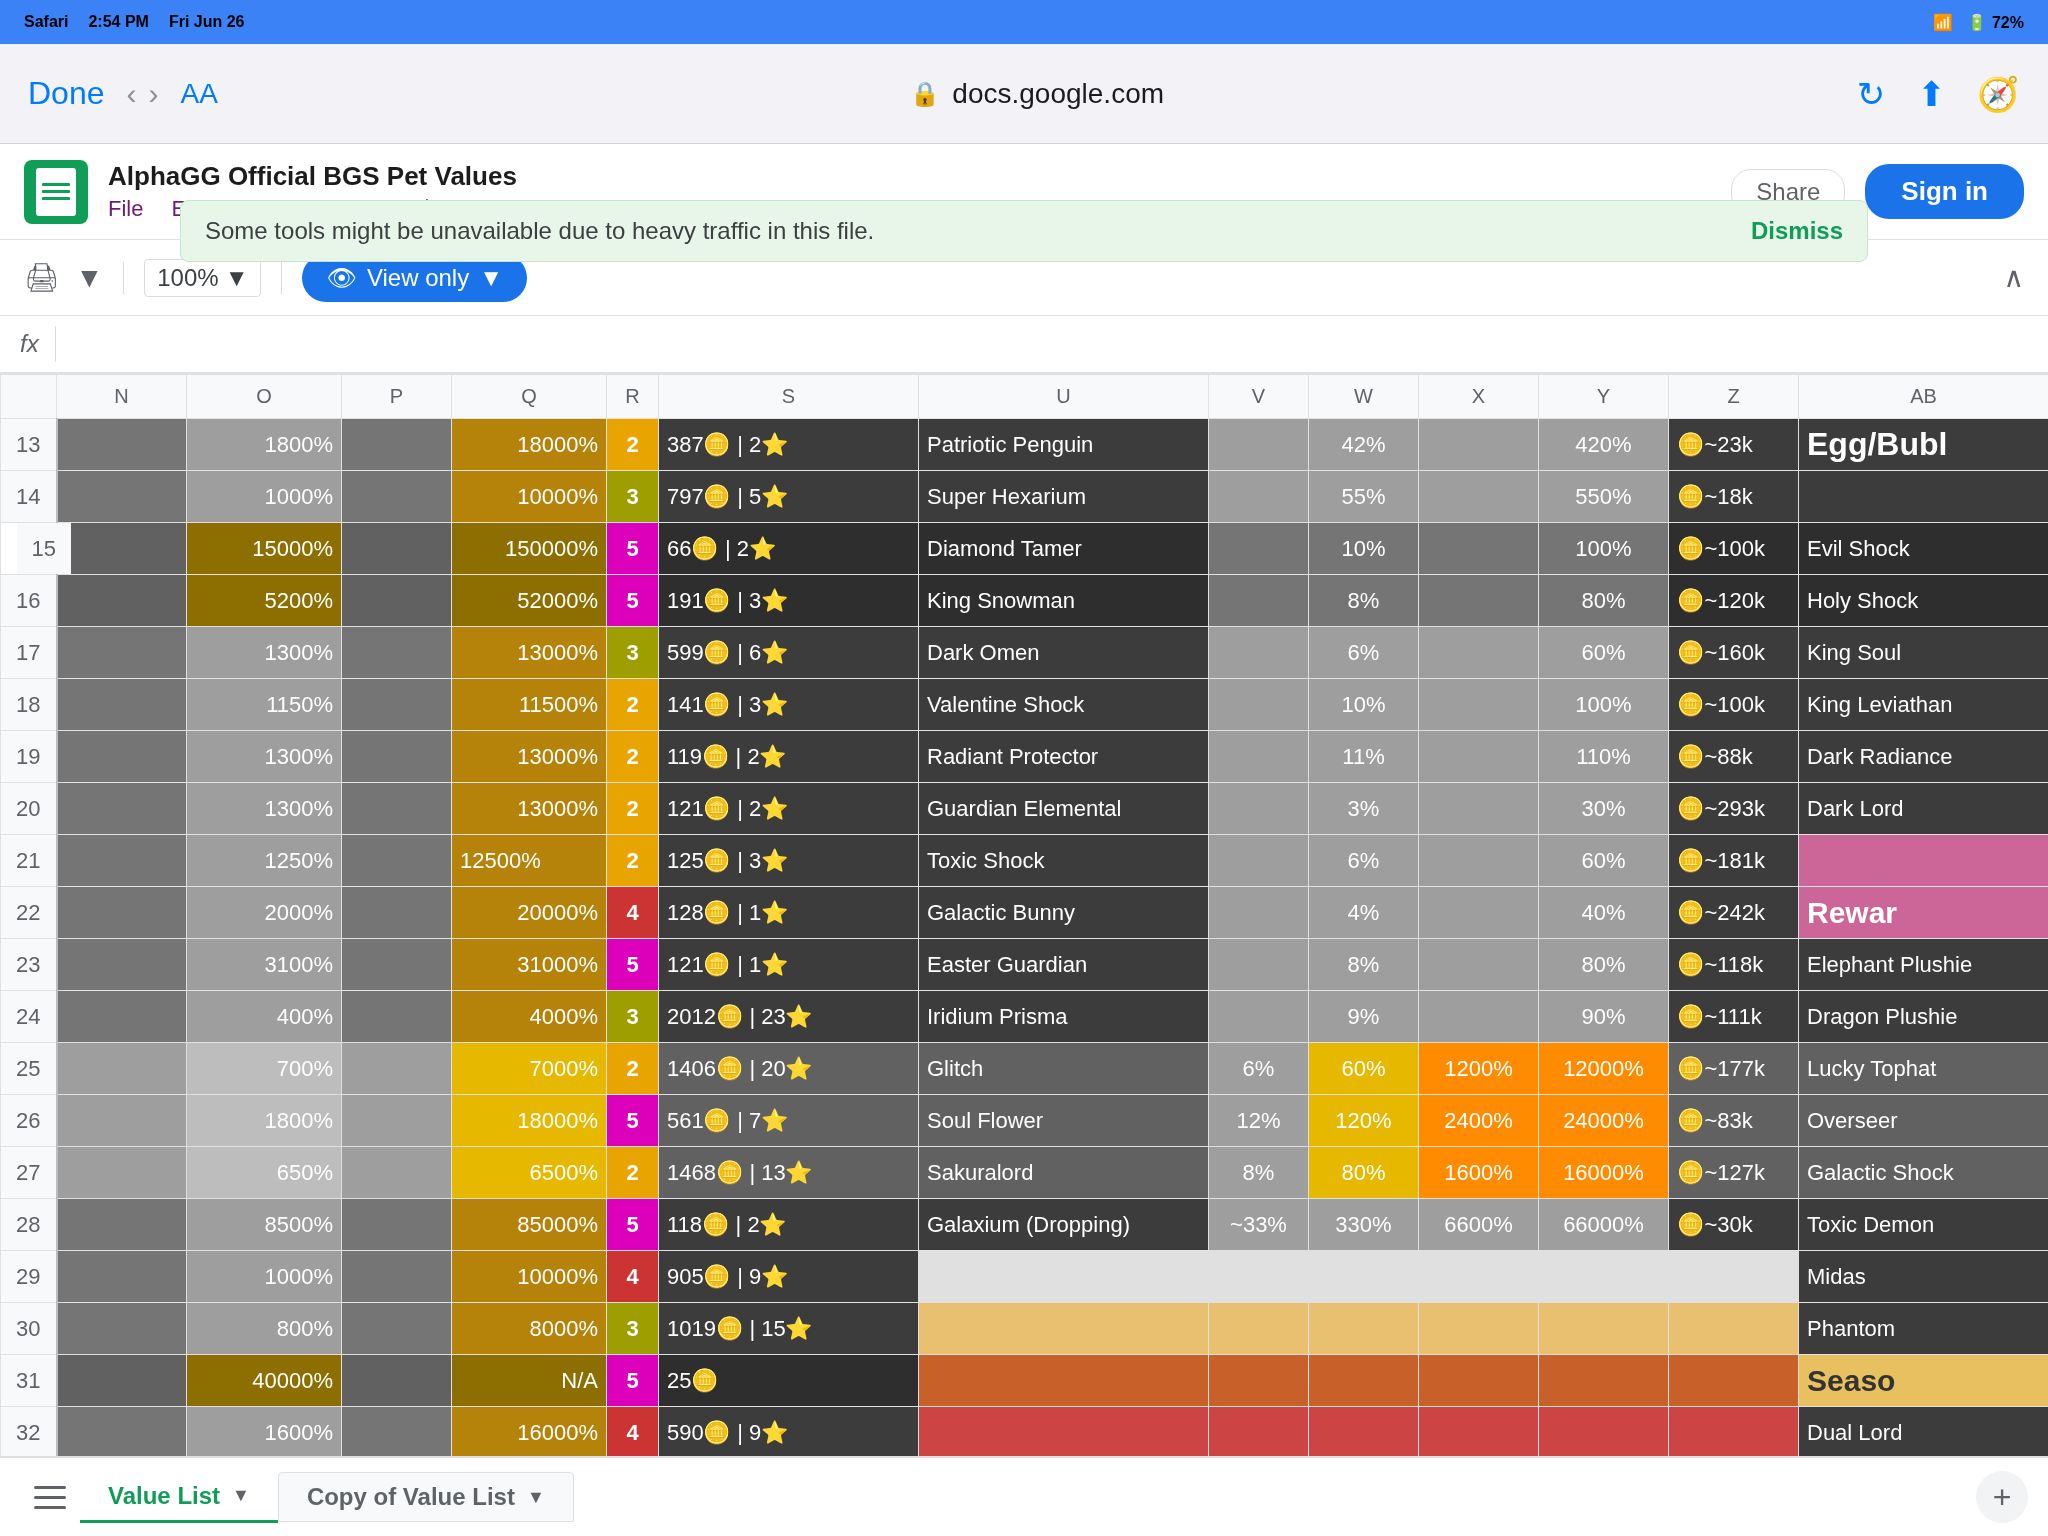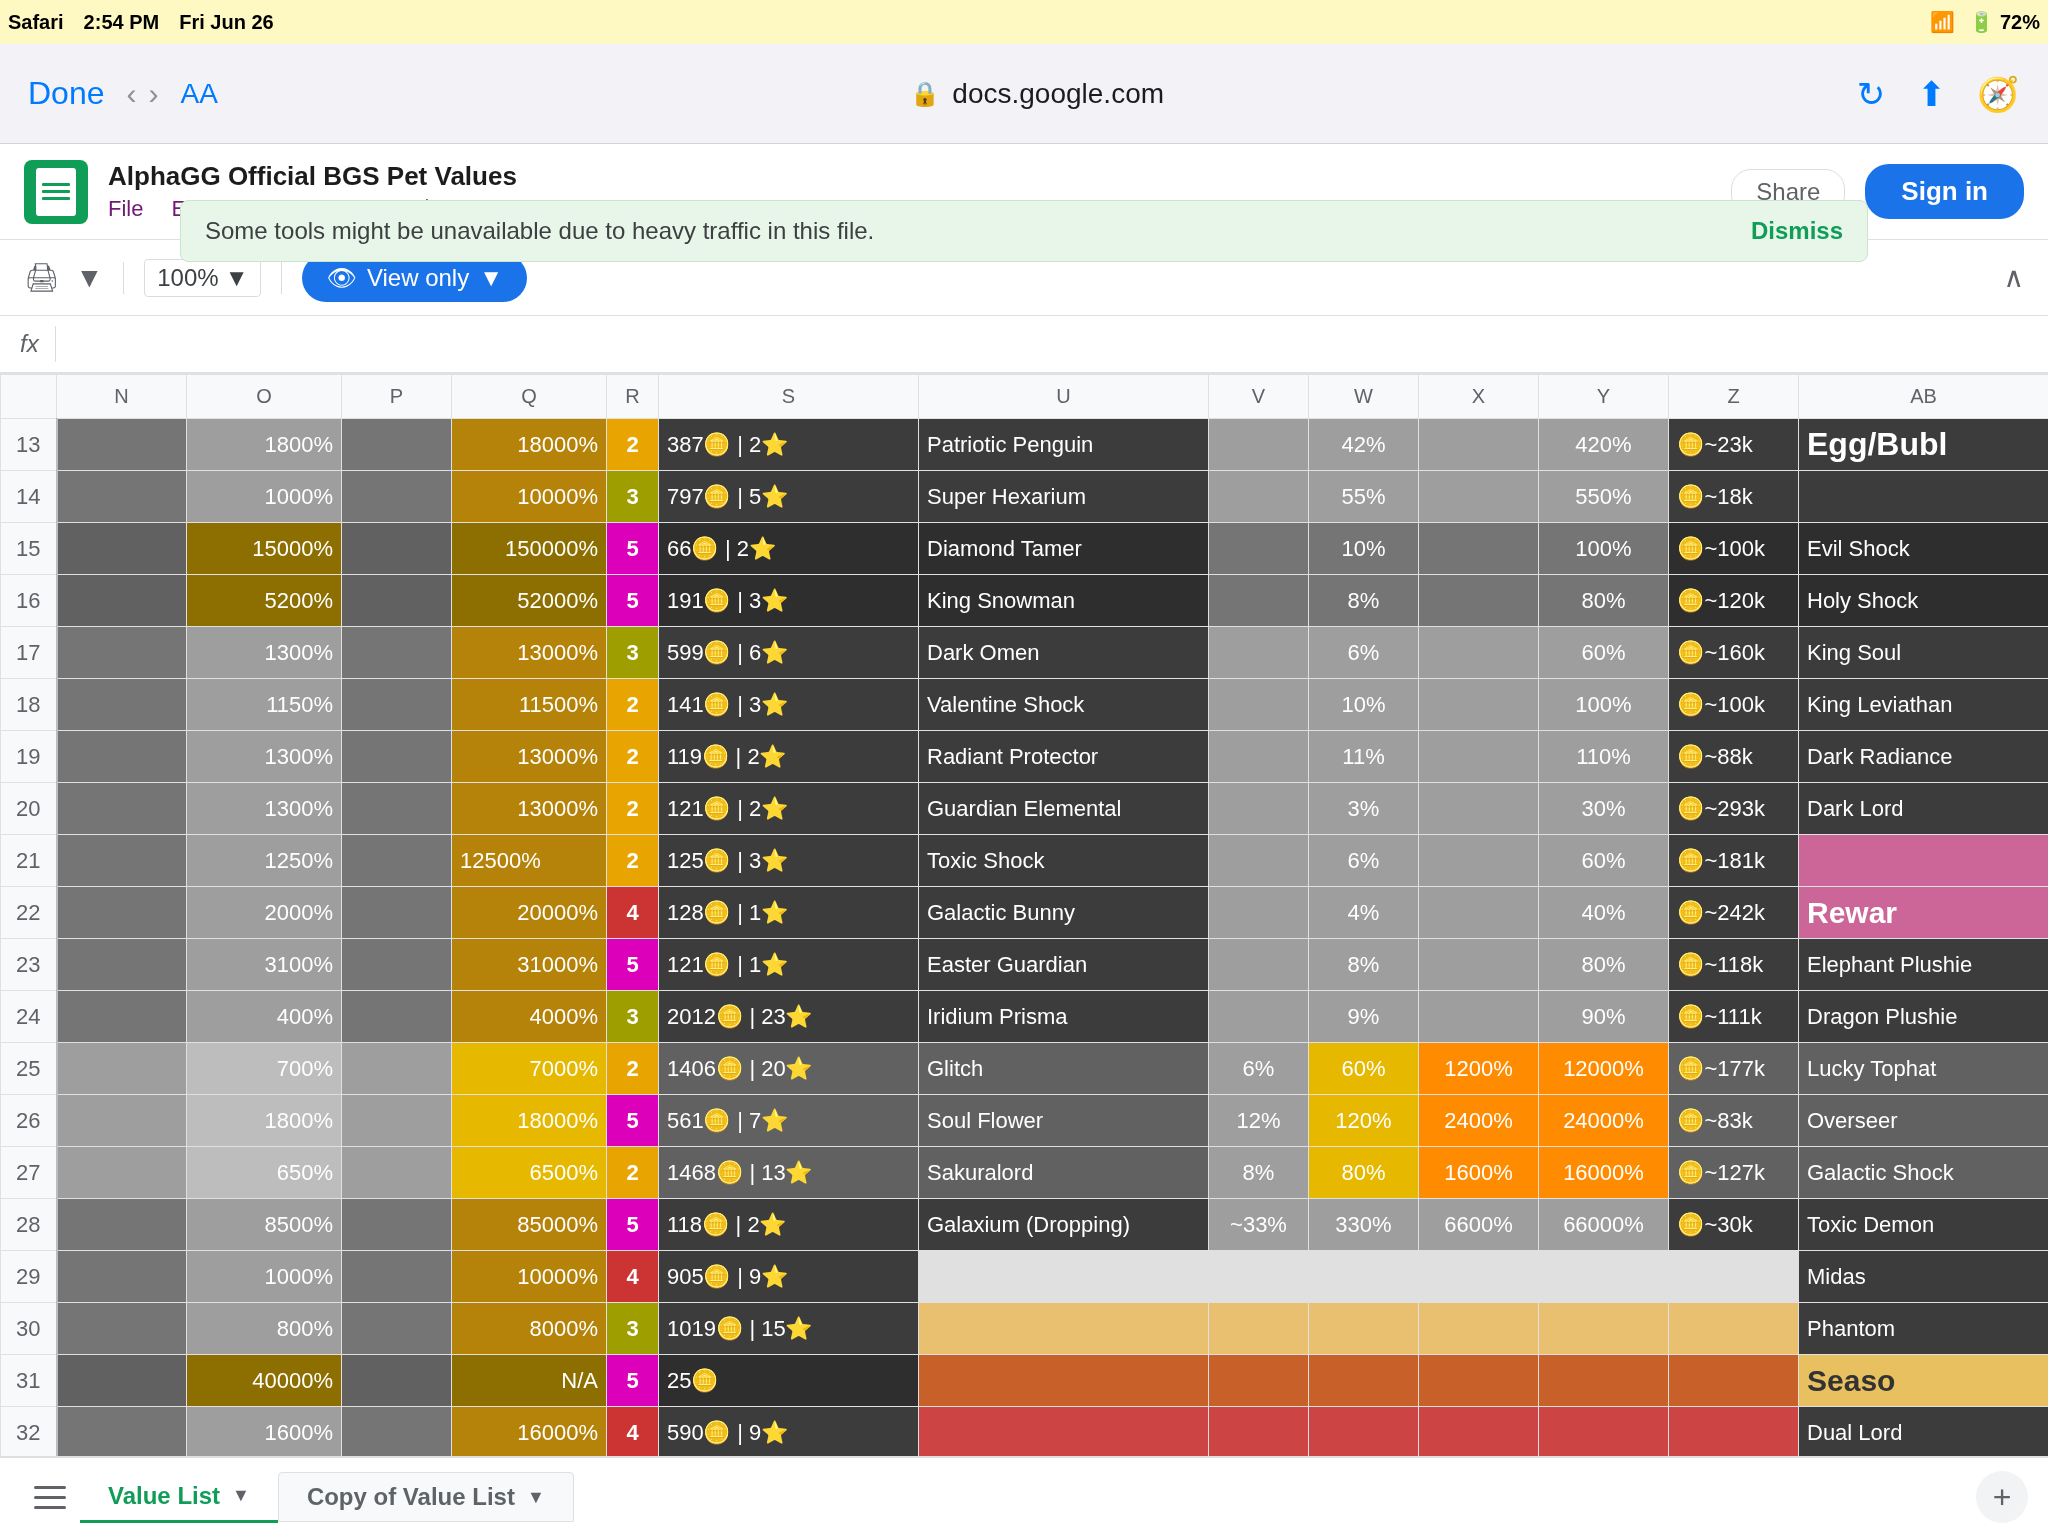--- a/index.html
+++ b/index.html
@@ -1,26 +1,26 @@
 <!DOCTYPE html>
 <html><head>
   <meta charset="utf-8">
   <style>
     * { box-sizing: border-box; margin: 0; padding: 0; }
     body { font-family: -apple-system, 'Helvetica Neue', Arial, sans-serif; background: #f0f0f0; width: 2048px; height: 1536px; overflow: hidden; }
 
     
     .status-bar {
-      background: #fef9c3;
+      background: #3b82f6;
       height: 44px;
       display: flex;
       align-items: center;
       justify-content: space-between;
-      padding: 0 8px;
-      font-size: 20px;
+      padding: 0 24px;
+      font-size: 16px;
       font-weight: 600;
     }
     .status-left { display: flex; align-items: center; gap: 20px; }
     .status-right { display: flex; align-items: center; gap: 14px; }
 
     
     .browser-chrome {
       background: #f2f2f7;
       height: 100px;
       display: flex;
@@ -388,21 +388,21 @@
           <td class="cell" style="background: rgb(60, 60, 60); color: white; text-align: left;">797🪙 | 5⭐</td>
           <td class="cell" style="background: rgb(60, 60, 60); color: white; text-align: left;">Super Hexarium</td>
           <td class="cell" style="background: rgb(158, 158, 158); color: white; text-align: center;"></td>
           <td class="cell" style="background: rgb(158, 158, 158); color: white; text-align: center;">55%</td>
           <td class="cell" style="background: rgb(158, 158, 158); color: white; text-align: center;"></td>
           <td class="cell" style="background: rgb(158, 158, 158); color: white; text-align: center;">550%</td>
           <td class="cell" style="background: rgb(60, 60, 60); color: white; text-align: left;">🪙~18k</td>
           <td class="cell" style="background: rgb(60, 60, 60); color: white; text-align: left;"></td>
         </tr>
         <tr>
-          <td class="cell" style="background: rgb(248, 249, 250); color: rgb(95, 99, 104); text-align: center; position: sticky; left: 0px; z-index: 3; border-right: 2px solid rgb(189, 189, 189);">15</td>
+          <td class="cell" style="background: rgb(248, 249, 250); color: rgb(95, 99, 104); text-align: center; position: sticky; left: 16px; z-index: 3; border-right: 2px solid rgb(189, 189, 189);">15</td>
           <td class="cell" style="background: rgb(97, 97, 97); color: white; text-align: right;"></td>
           <td class="cell" style="background: rgb(141, 110, 0); color: white; text-align: right;">15000%</td>
           <td class="cell" style="background: rgb(97, 97, 97); color: white; text-align: right;"></td>
           <td class="cell" style="background: rgb(141, 110, 0); color: white; text-align: right;">150000%</td>
           <td class="cell" style="background: rgb(221, 0, 187); color: white; text-align: center; font-weight: 700;">5</td>
           <td class="cell" style="background: rgb(46, 46, 46); color: white; text-align: left;">66🪙 | 2⭐</td>
           <td class="cell" style="background: rgb(46, 46, 46); color: white; text-align: left;">Diamond Tamer</td>
           <td class="cell" style="background: rgb(117, 117, 117); color: white; text-align: center;"></td>
           <td class="cell" style="background: rgb(117, 117, 117); color: white; text-align: center;">10%</td>
           <td class="cell" style="background: rgb(117, 117, 117); color: white; text-align: center;"></td>

